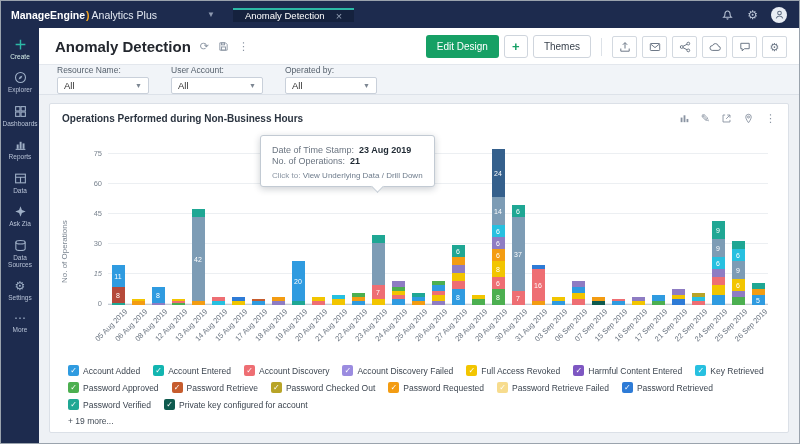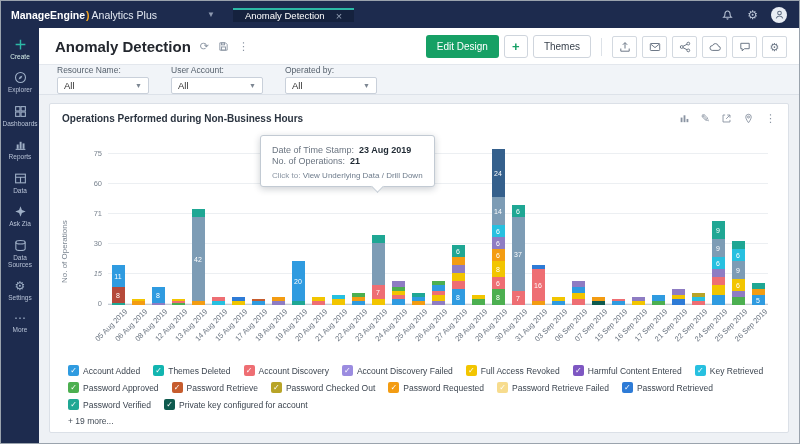--- a/index.html
+++ b/index.html
@@ -314,21 +314,21 @@
           <div class="ylabel">No. of Operations</div>
           <div class="plot-wrap">
             <div class="grid">
                 <div class="gridline" style="bottom: 0px;"></div>
                 <div class="ytick" style="bottom: -4px;">0</div>
                 <div class="gridline" style="bottom: 30px;"></div>
                 <div class="ytick" style="bottom: 26px; font-style: italic;">15</div>
                 <div class="gridline" style="bottom: 60px;"></div>
                 <div class="ytick" style="bottom: 56px;">30</div>
                 <div class="gridline" style="bottom: 90px;"></div>
-                <div class="ytick" style="bottom: 86px;">71</div>
+                <div class="ytick" style="bottom: 86px;">45</div>
                 <div class="gridline" style="bottom: 120px;"></div>
                 <div class="ytick" style="bottom: 116px;">60</div>
                 <div class="gridline" style="bottom: 150px;"></div>
                 <div class="ytick" style="bottom: 146px;">75</div>
               </div>
             <div class="bars">
                 <div class="slot">
                   <div class="bar">
                     <div class="seg" style="height: 2px; background: rgb(31, 167, 148);"></div>
                     <div class="seg" style="height: 16px; background: rgb(181, 73, 58);">8</div>
@@ -616,21 +616,21 @@
           <div class="xlabel-spacer"></div>
         </div>
 
         <div class="legend">
             <div class="litem">
               <span class="lbox" style="background: rgb(47, 155, 224);">✓</span>
               <span>Account Added</span>
             </div>
             <div class="litem">
               <span class="lbox" style="background: rgb(18, 181, 176);">✓</span>
-              <span>Themes Deleted</span>
+              <span>Account Entered</span>
             </div>
             <div class="litem">
               <span class="lbox" style="background: rgb(238, 110, 115);">✓</span>
               <span>Account Discovery</span>
             </div>
             <div class="litem">
               <span class="lbox" style="background: rgb(155, 140, 224);">✓</span>
               <span>Account Discovery Failed</span>
             </div>
             <div class="litem">

